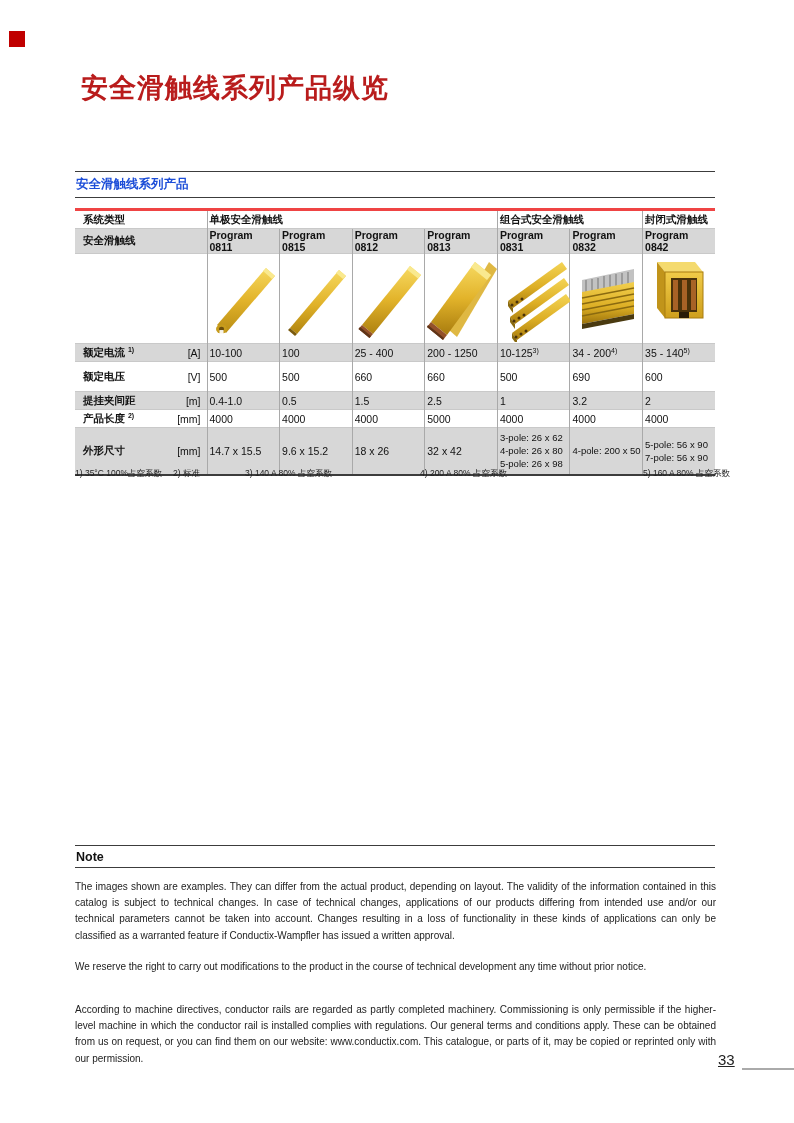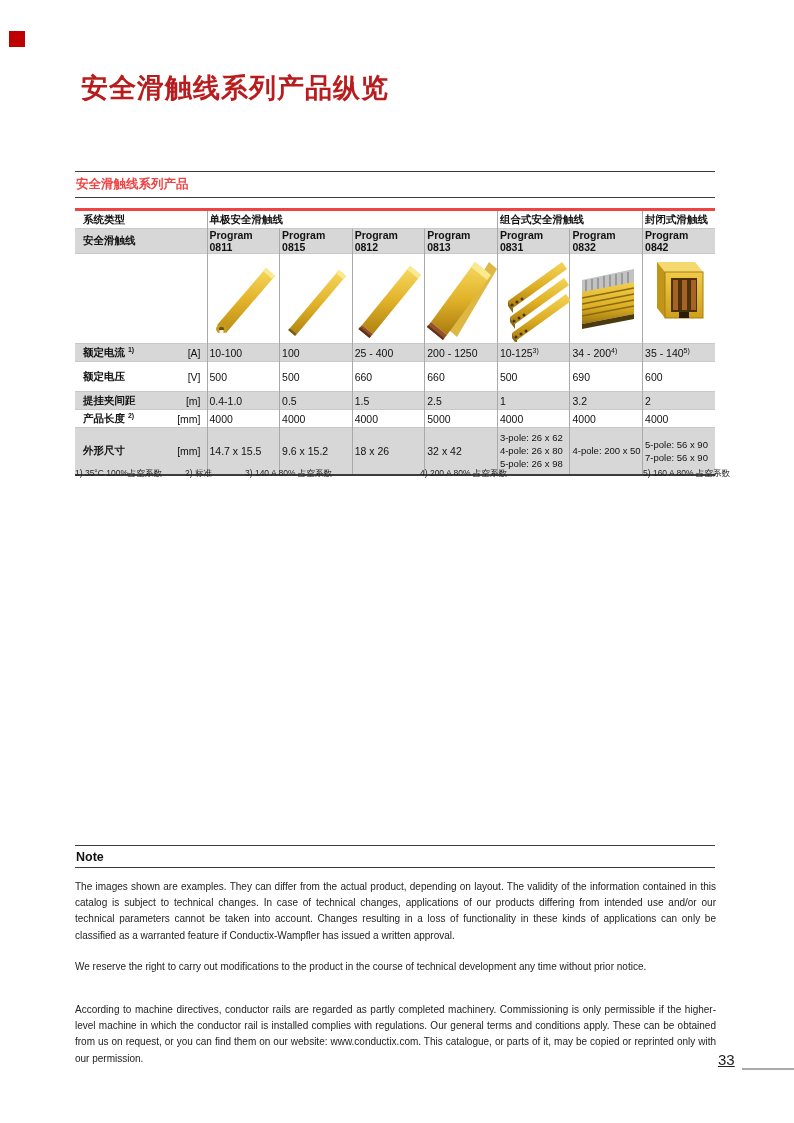--- a/index.html
+++ b/index.html
@@ -8,21 +8,21 @@
     position:relative; width:794px; height:1123px; background:#ffffff;
     font-family:"Liberation Sans", sans-serif; color:#1a1a1a; overflow:hidden;
   }
   .brand-mark { position:absolute; left:9px; top:31px; width:16px; height:16px; }
   .doc-title {
     position:absolute; left:81px; top:70px; width:640px;
     font-size:27px; font-weight:bold; letter-spacing:1px; color:#b91c1c;
   }
   .section-head { position:absolute; left:75px; top:171px; width:640px; }
   .section-head .rule-top { height:1px; background:#3c3c3c; }
-  .section-head .sec-label { font-size:12.5px; font-weight:bold; padding:4px 1px 4px 1px; color:#ef4444; }
+  .section-head .sec-label { font-size:12.5px; font-weight:bold; padding:4px 1px 4px 1px; color:#1d4ed8; }
   .section-head .rule-bot { height:1px; background:#3c3c3c; }
 
   table.spec {
     position:absolute; left:75px; top:208px; width:640px;
     border-collapse:collapse; table-layout:fixed; font-size:10.5px; color:#111;
     border-top:3px solid #ef4444; border-bottom:2px solid #3c3c3c;
   }
   table.spec td { padding:0 2px; text-align:left; vertical-align:middle;
     border-left:1px solid #a9a9a9; border-top:1px solid #c9c9c9; }
   table.spec td.first { border-left:none; text-align:left; }
@@ -34,21 +34,21 @@
   .lblcell { display:flex; justify-content:space-between; align-items:center; padding:0 4px 0 6px; }
   .lblcell .lab { font-weight:bold; white-space:nowrap; }
   .lblcell .unit { font-weight:normal; }
   sup { font-size:7px; vertical-align:super; line-height:0; }
   .dimline { font-size:9.5px; line-height:13px; white-space:nowrap; }
   .imgcell { vertical-align:middle; }
   .imgcell svg { display:block; margin:0 auto; }
 
   .footnotes { position:absolute; left:75px; top:468px; width:645px; font-size:8.5px; color:#222; }
   .footnotes span { position:absolute; top:0; white-space:nowrap; }
-  .fn1 { left:0; } .fn2 { left:110px; } .fn3 { left:170px; } .fn4 { left:345px; } .fn5 { left:532px;padding-left:36px; }
+  .fn1 { left:0; } .fn2 { left:98px; } .fn3 { left:170px; } .fn4 { left:345px; } .fn5 { left:532px;padding-left:36px; }
 
   .note-block { position:absolute; left:75px; top:845px; width:640px; }
   .note-rule-top { height:1px; background:#3c3c3c; }
   .note-title { font-size:12.5px; font-weight:bold; padding:4px 1px 3px 1px; color:#111; }
   .note-rule-bot { height:1px; background:#3c3c3c; }
   .para { position:absolute; left:75px; width:641px; font-size:10px; line-height:16.2px;
     color:#222; text-align:justify; }
   .p1 { top:879px; }
   .p2 { top:959px; text-align:left; }
   .p3 { top:975px;margin-top:27px; }

